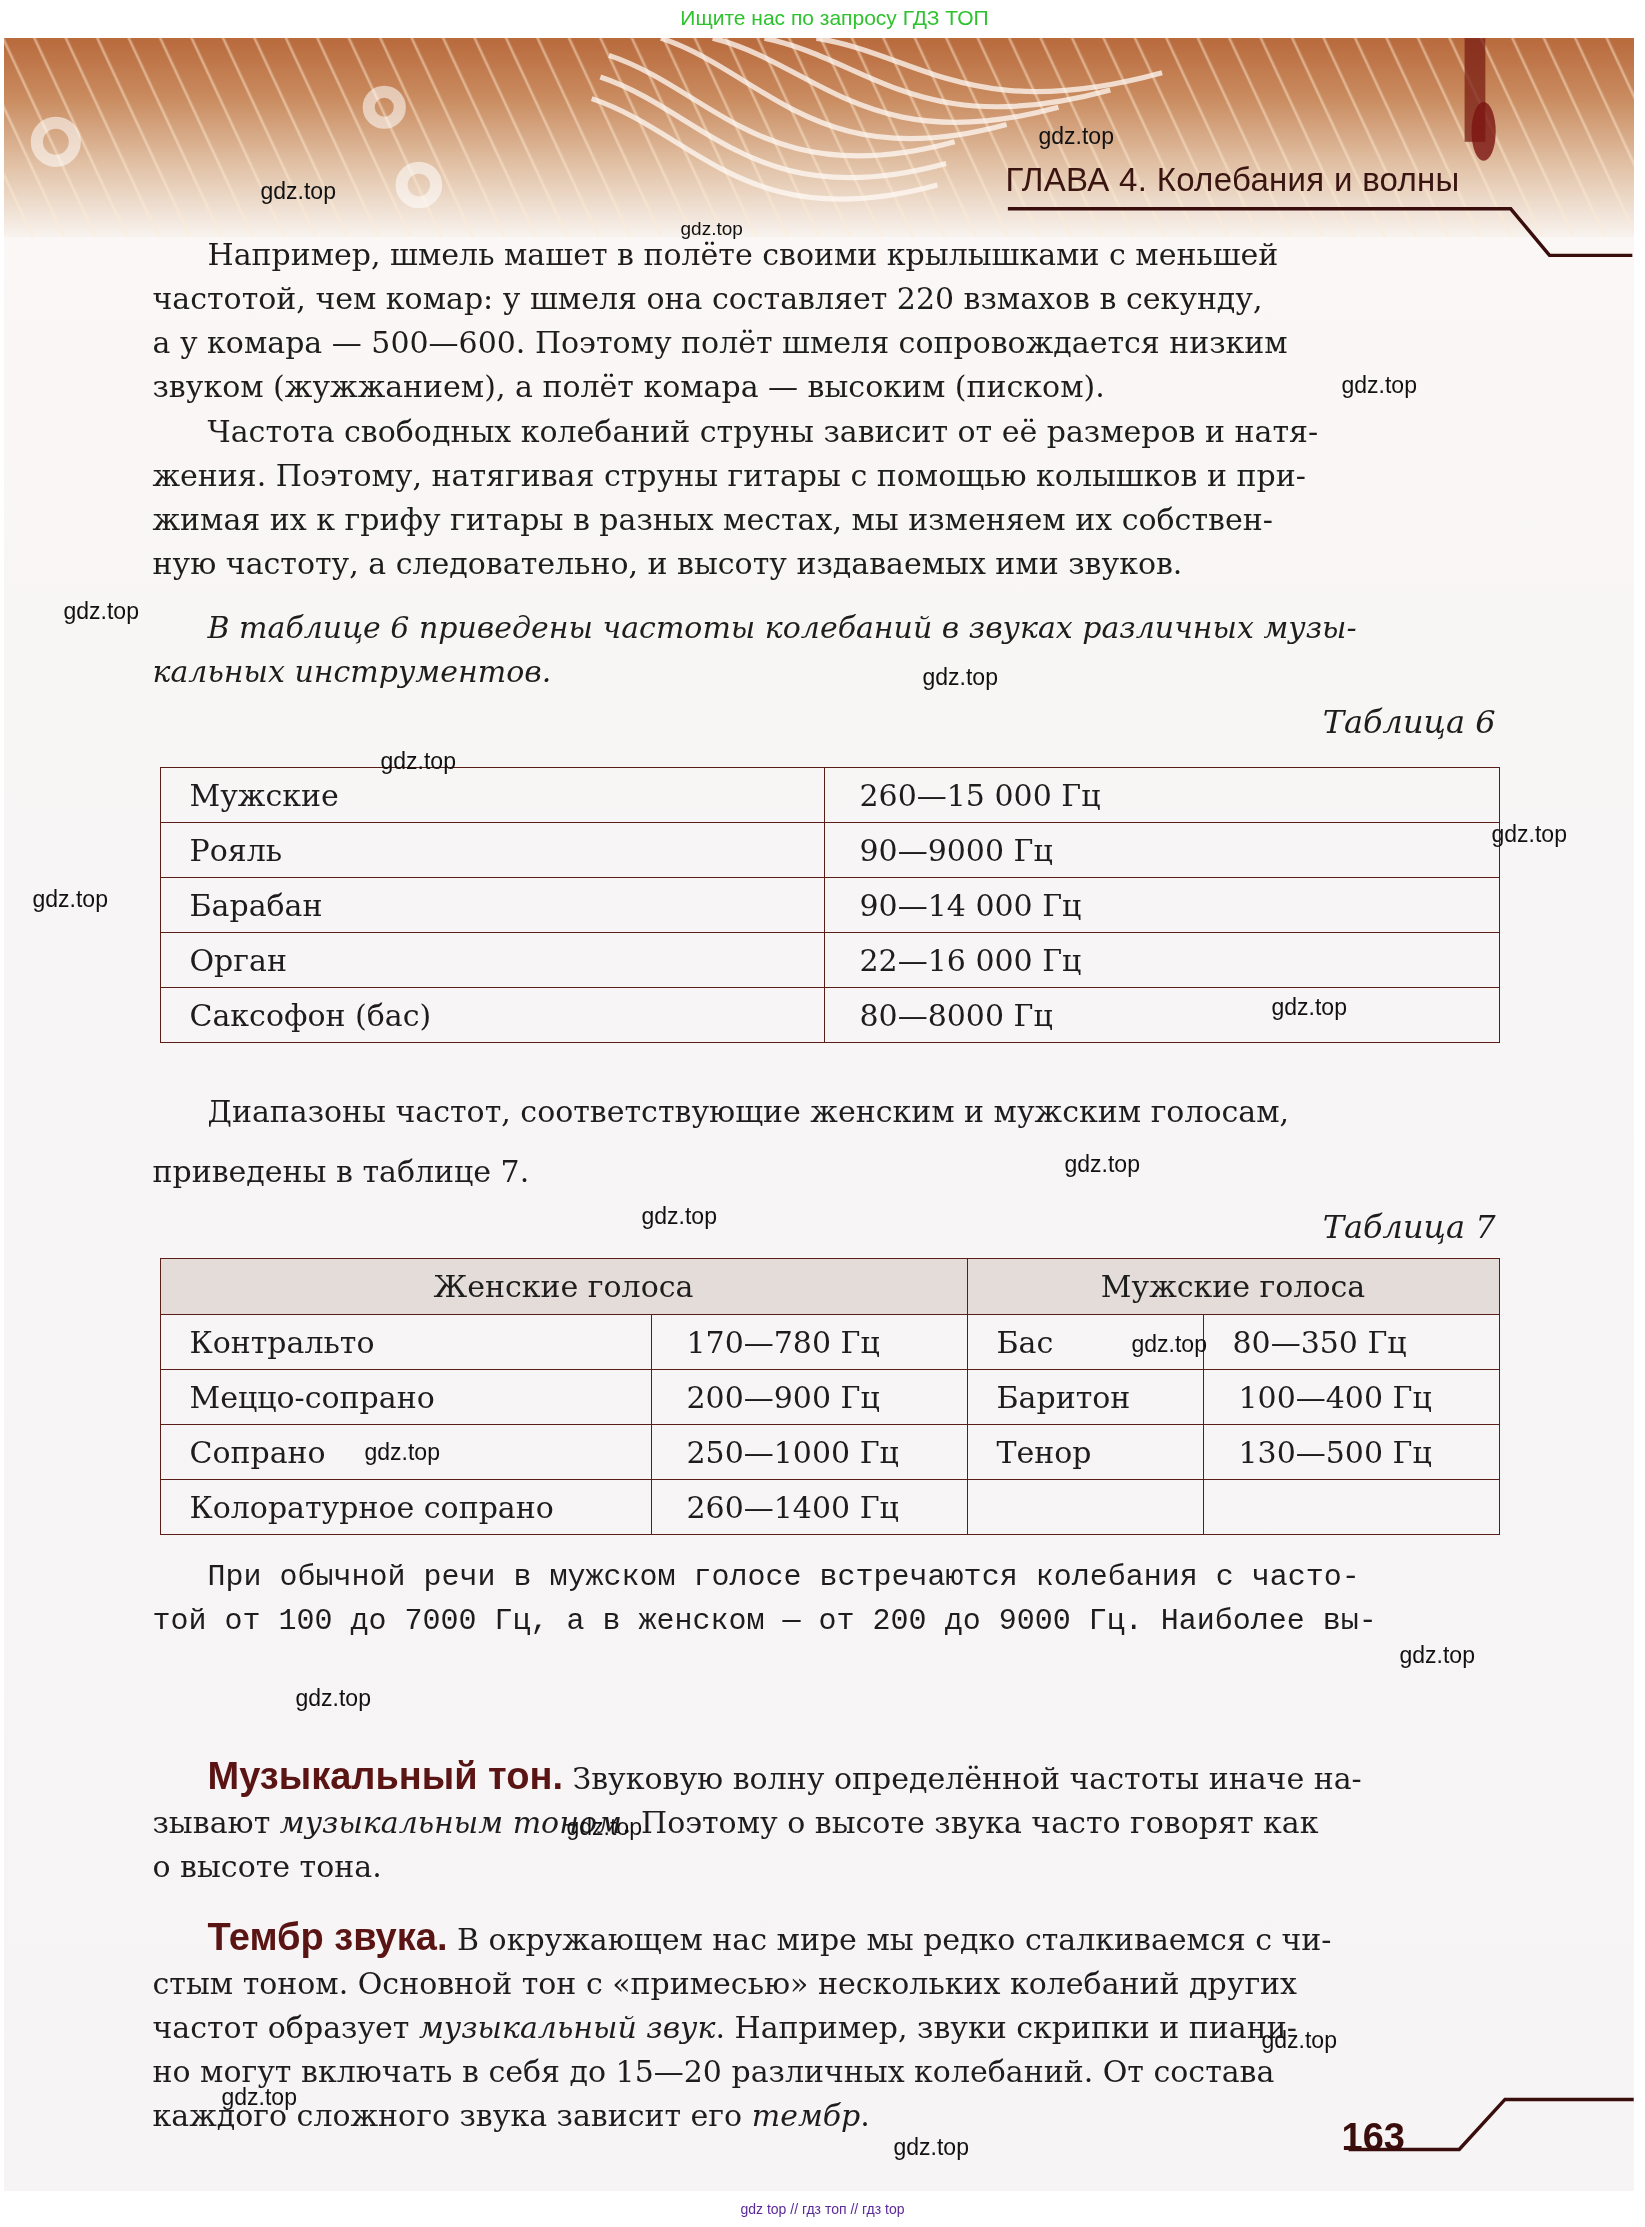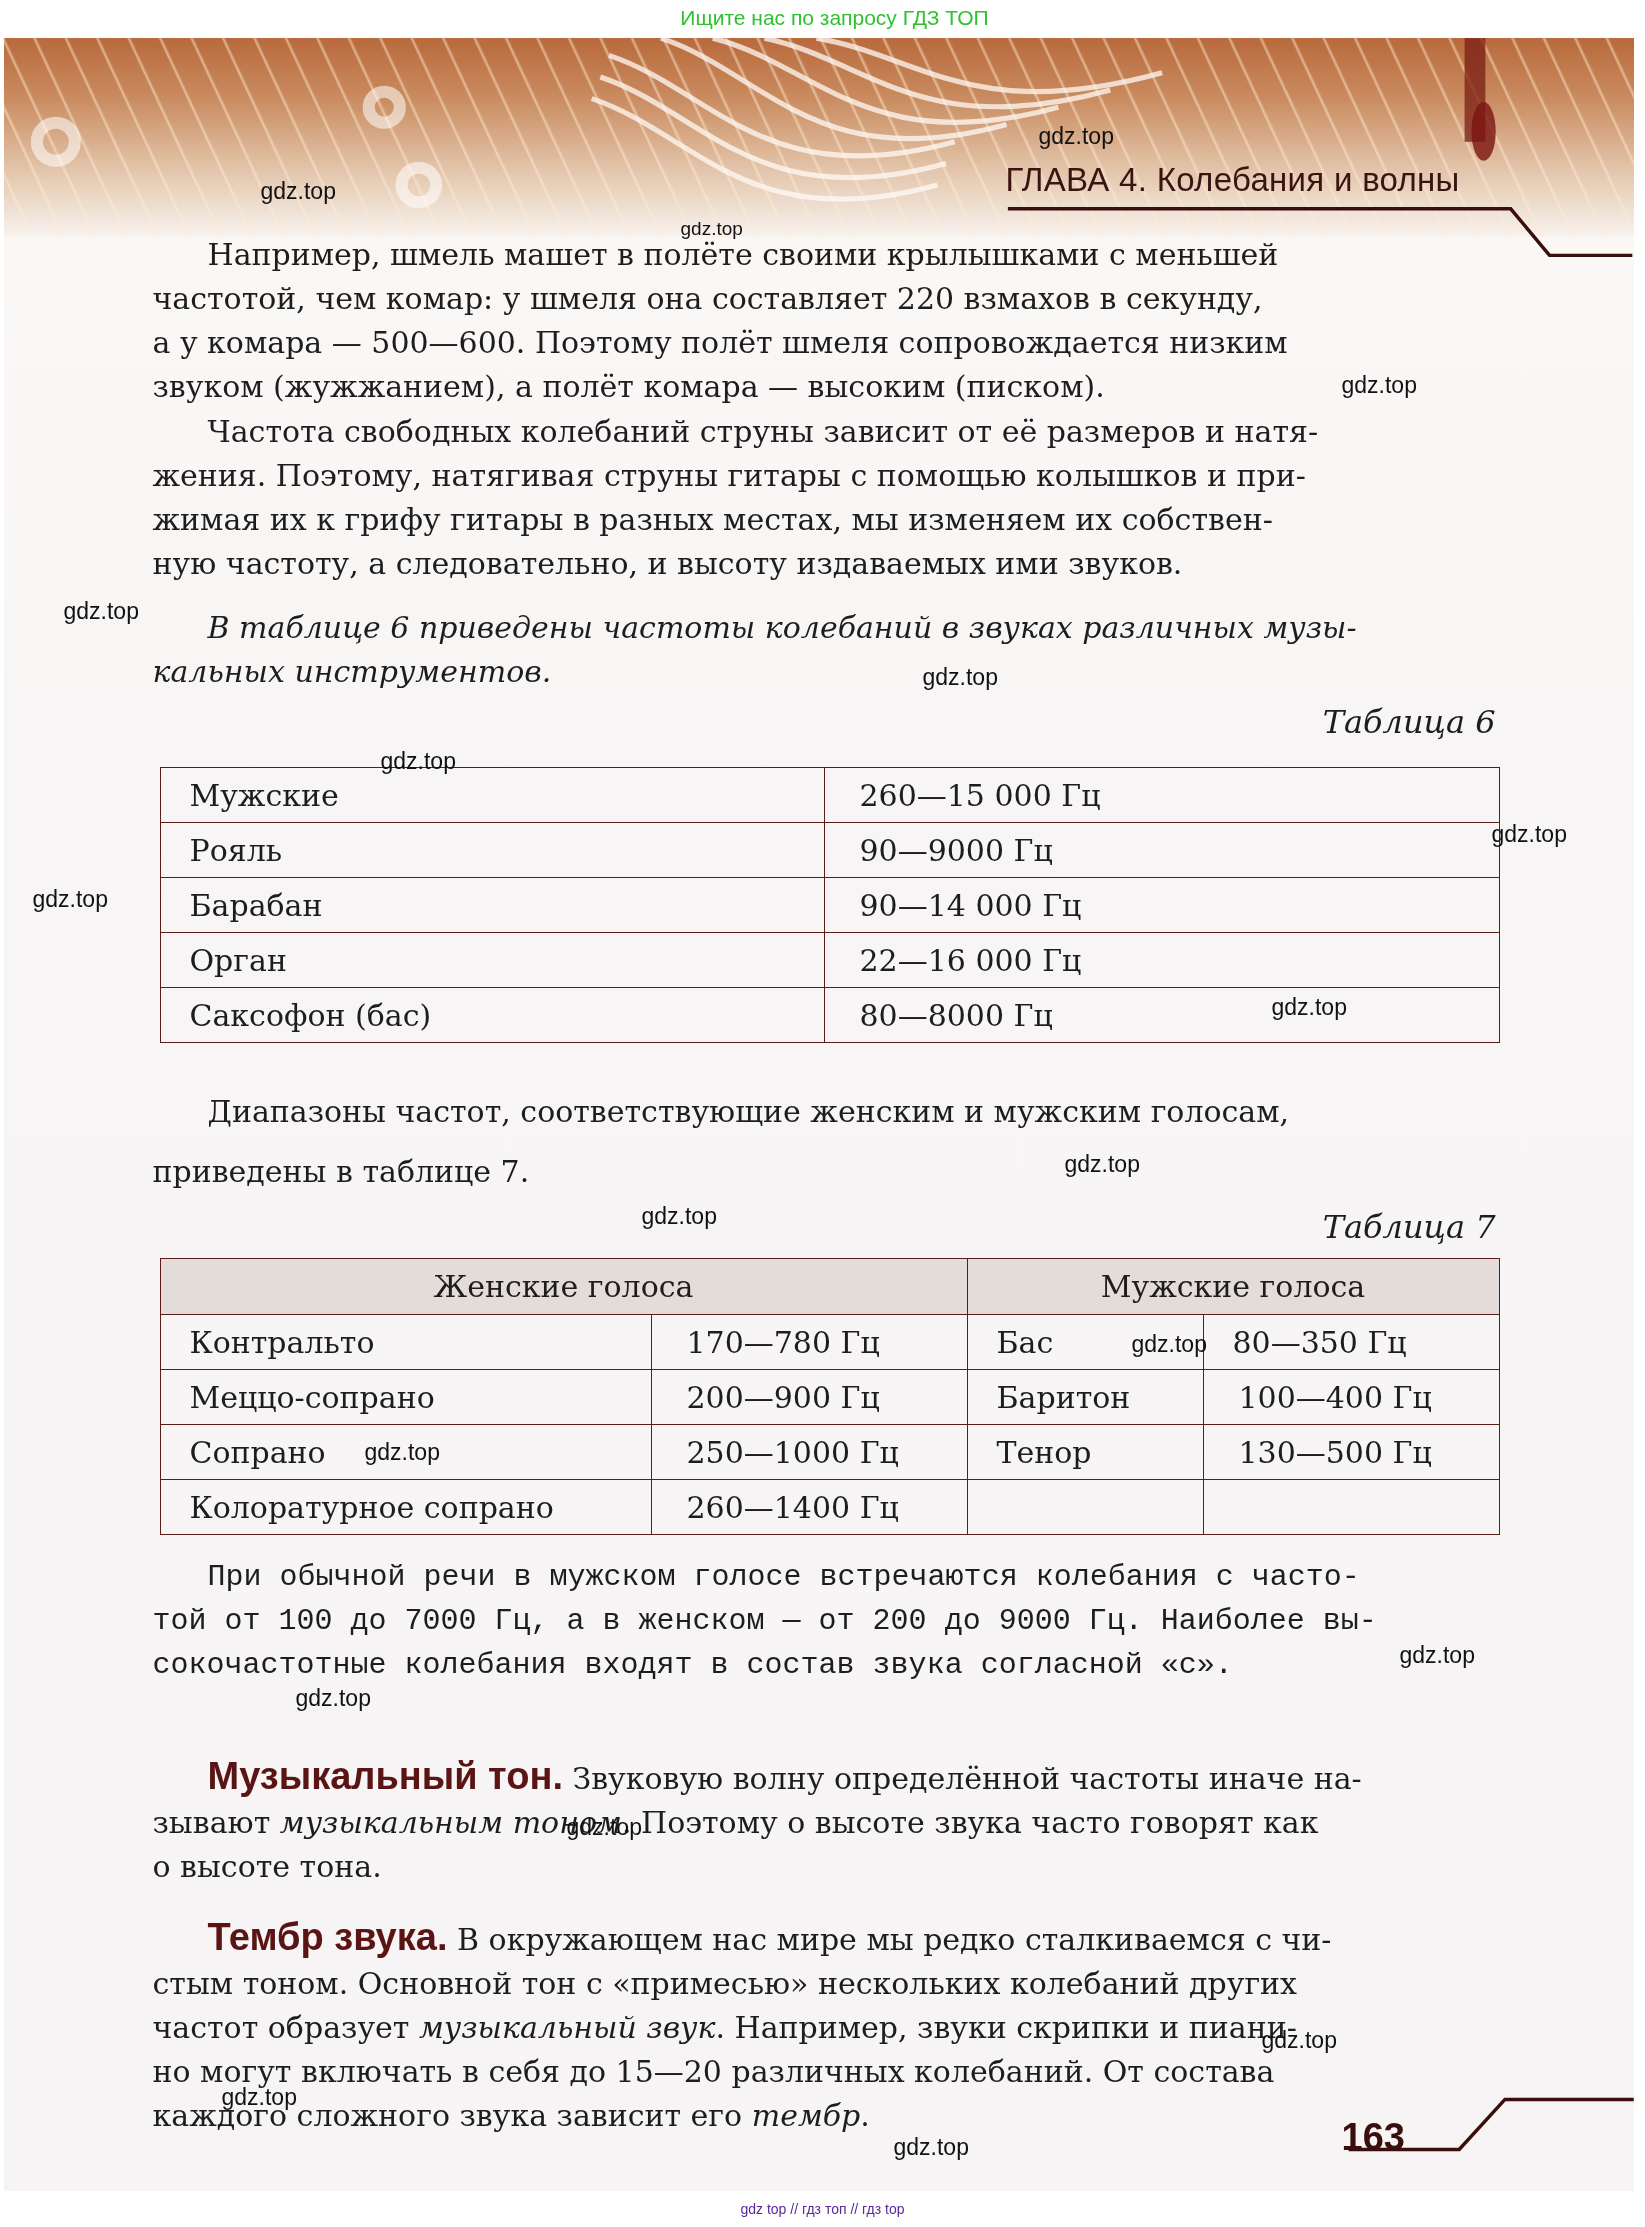--- a/index.html
+++ b/index.html
@@ -189,21 +189,20 @@
       <td class="vv">260—1400 Гц</td>
       <td></td>
       <td></td>
     </tr>
   </tbody>
     </table>
 
   <div class="text-block" style="top:1517px;font-family:Liberation Mono, monospace;">
     <span class="line">При обычной речи в мужском голосе встречаются колебания с часто-</span>
     <span class="line" style="margin-left:-55px;">той от 100 до 7000 Гц, а в женском — от 200 до 9000 Гц. Наиболее вы-</span>
-    <span class="line" style="margin-left:-55px;">сокочастотные колебания входят в состав звука согласной «с».</span>
   </div>
 
   <div class="text-block" style="top:1716px;">
     <span class="line">
       <span class="term">Музыкальный тон.</span><span> Звуковую волну определённой частоты иначе на-</span>
     </span>
     <span class="line" style="margin-left:-55px;">
       <span>зывают </span><span class="it">музыкальным тоном</span><span>. Поэтому о высоте звука часто говорят как</span>
     </span>
     <span class="line" style="margin-left:-55px;">о высоте тона.</span>

